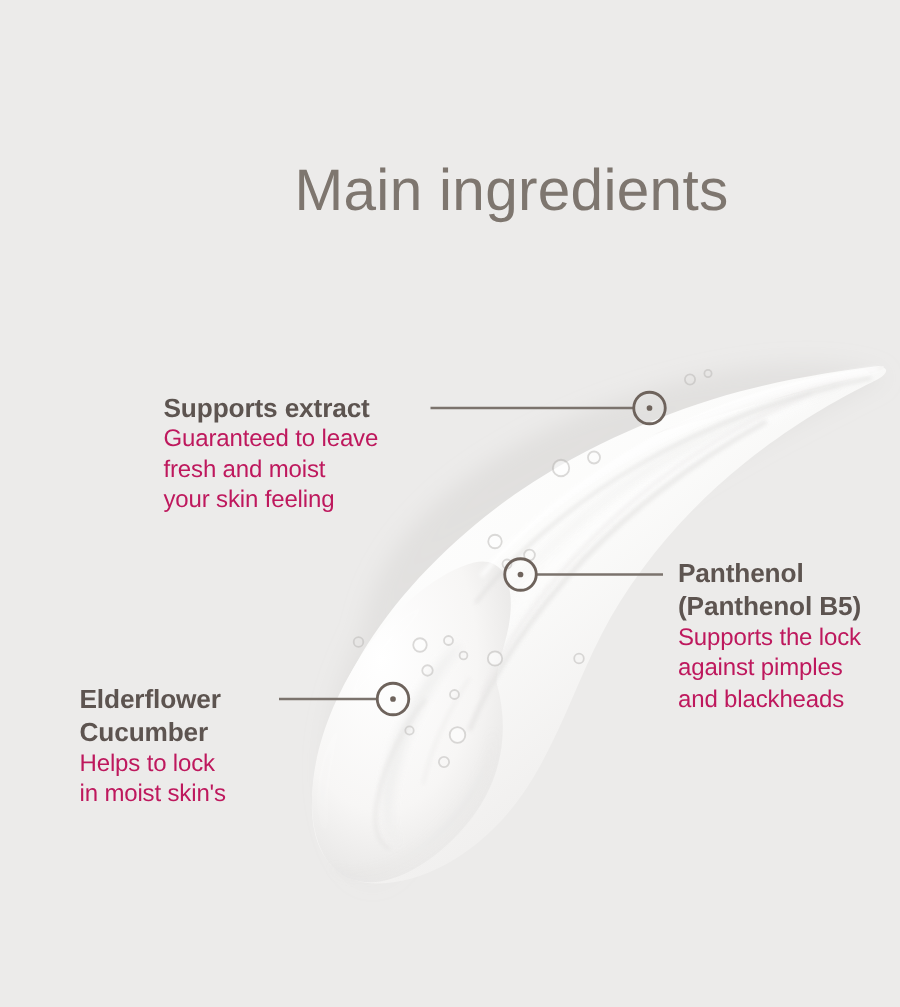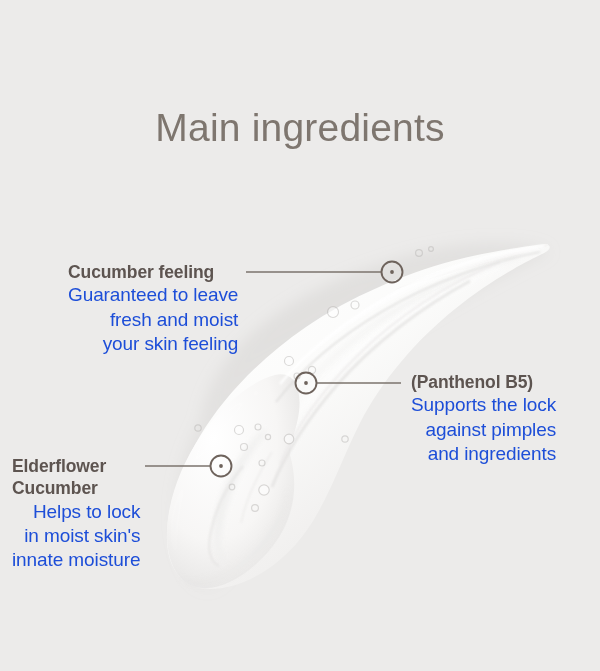--- a/index.html
+++ b/index.html
@@ -12,20 +12,21 @@
     background: #ecebea;
     font-family: "Liberation Sans", sans-serif;
     overflow: hidden;
     position: relative;
   }
   #stage {
     position: absolute;
     inset: 0;
     width: 508px;
     height: 671px;
+    margin-left: 41px;
   }
   
   .title {
     position: absolute;
     left: 0;
     top: 82px;
     width: 600px;
     text-align: center;
     font-size: 39px;
     font-weight: 400;
@@ -49,28 +50,27 @@
   .callout .c-head {
     font-size: 17.5px;
     font-weight: 700;
     color: #5d5450;
     line-height: 1.28;
     letter-spacing: -0.1px;
     margin: 0;
     white-space: nowrap;
   }
   .callout .c-body {
-    font-size: 19px;
+    font-size: 16px;
     font-weight: 400;
-    color: #1d4ed8;
+    color: #be185d;
     line-height: 1.28;
     letter-spacing: -0.1px;
     margin: 0;
     white-space: nowrap;
-    text-align: right;
   }
   #callout-cucumber {
     left: 68px;
     top: 261px;
     text-align: left;
   }
   #callout-panthenol {
     left: 411px;
     top: 371px;
     text-align: left;
@@ -235,34 +235,34 @@
     </g>
     <g>
       <circle cx="221" cy="466" r="10.5" fill="none" stroke="#6e635c" stroke-width="1.9"></circle>
       <circle cx="221" cy="466" r="1.9" fill="#6e635c"></circle>
     </g>
   </svg>
 
   <h1 class="title">Main ingredients</h1>
 
   <div class="callout" id="callout-cucumber">
-    <p class="c-head">Cucumber feeling</p>
+    <p class="c-head">Supports extract</p>
     <p class="c-body">Guaranteed to leave</p>
     <p class="c-body">fresh and moist</p>
     <p class="c-body">your skin feeling</p>
   </div>
 
   <div class="callout" id="callout-panthenol">
+    <p class="c-head">Panthenol</p>
     <p class="c-head">(Panthenol B5)</p>
     <p class="c-body">Supports the lock</p>
     <p class="c-body">against pimples</p>
-    <p class="c-body">and ingredients</p>
+    <p class="c-body">and blackheads</p>
   </div>
 
   <div class="callout" id="callout-elderflower">
     <p class="c-head">Elderflower</p>
     <p class="c-head">Cucumber</p>
     <p class="c-body">Helps to lock</p>
     <p class="c-body">in moist skin's</p>
-    <p class="c-body">innate moisture</p>
   </div>
 
 </div>
 
 </body></html>

